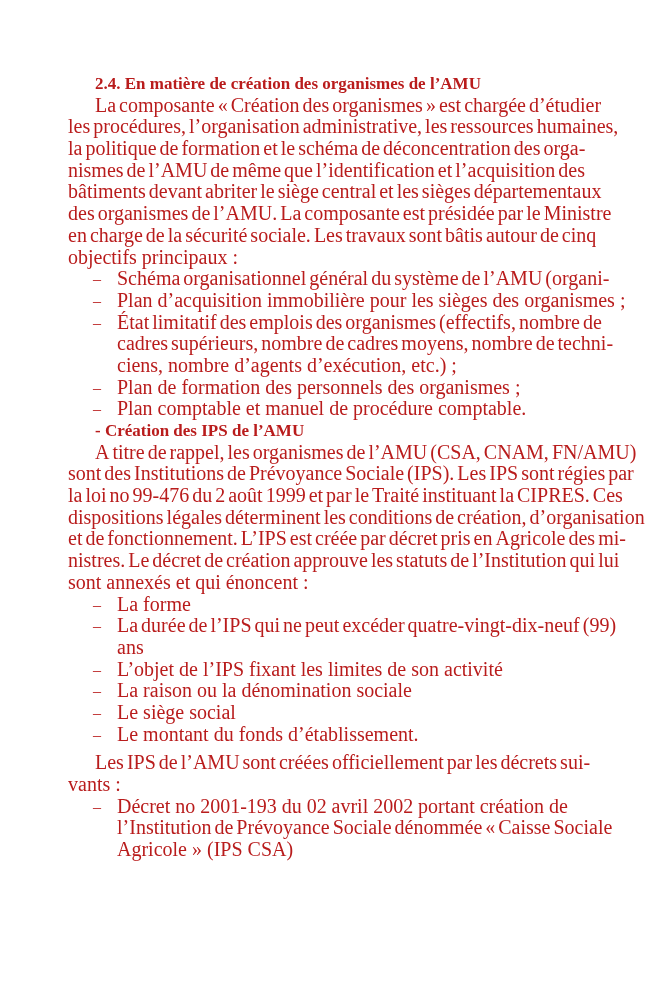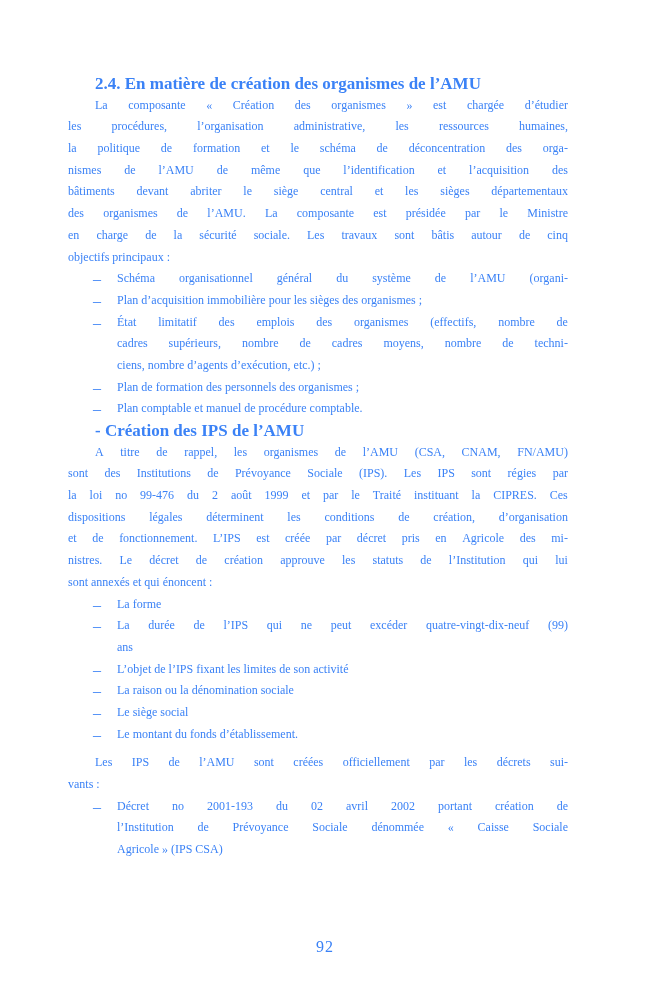--- a/index.html
+++ b/index.html
@@ -2,42 +2,42 @@
 <html><head>
 <meta charset="utf-8">
 <style>
   html, body { margin: 0; padding: 0; background: #ffffff; }
   .page {
     position: relative;
     width: 650px;
     height: 1007px;
     background: #ffffff;
     font-family: "Liberation Serif", serif;
-    color: #3b82f6;
+    color: #b91c1c;
     overflow: hidden;
   }
   .content {
     position: absolute;
     left: 68px;
     top: 73px;
     width: 512px;
   }
   .heading, .subheading {
     font-weight: bold;
     font-size: 17px;
     height: 21.7px;
     line-height: 21.7px;
     padding-left: 27px;
     white-space: pre;
   }
   .subheading { }
   .line {
     height: 21.7px;
     line-height: 21.7px;
-    font-size: 12px;
+    font-size: 20px;
     white-space: pre;
   }
   .just { display: flex; justify-content: space-between; }
   .just span { margin-right: 3px; white-space: pre; }
   .just span:last-child { margin-right: 12px; }
   .ind { padding-left: 27px; }
   .ind.just { padding-left: 27px; box-sizing: border-box; }
   .list .item { display: flex; }
   .marker {
     flex: 0 0 49px;
@@ -166,14 +166,13 @@
         <div class="item">
           <div class="marker">–</div>
           <div class="item-lines">
             <div class="line just"><span>Décret</span><span>no</span><span>2001-193</span><span>du</span><span>02</span><span>avril</span><span>2002</span><span>portant</span><span>création</span><span>de</span></div>
             <div class="line just"><span>l’Institution</span><span>de</span><span>Prévoyance</span><span>Sociale</span><span>dénommée</span><span>«</span><span>Caisse</span><span>Sociale</span></div>
             <div class="line">Agricole » (IPS CSA)</div>
           </div>
         </div>
       </div>
     </div>
-  <div class="page-number">92</div>
 </div>
 
 </body></html>

